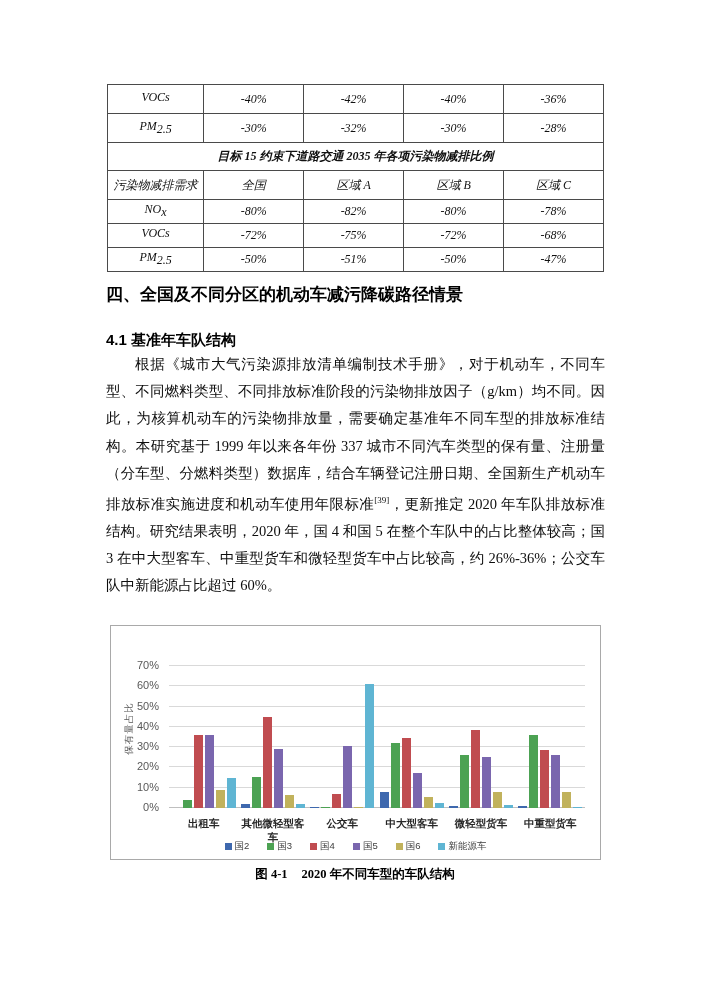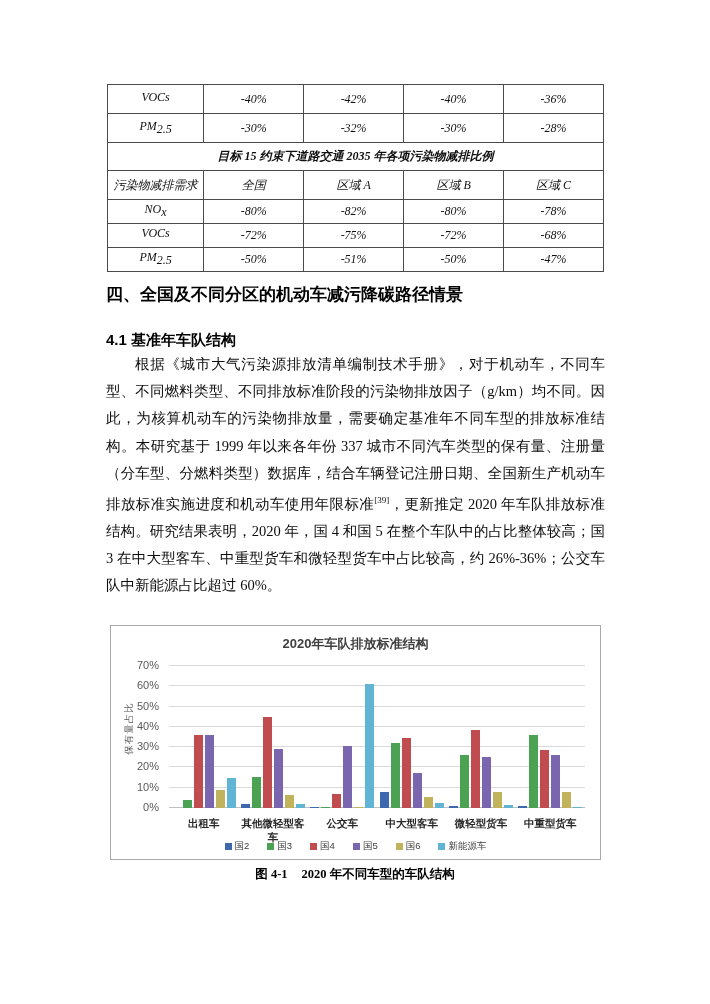--- a/index.html
+++ b/index.html
@@ -108,21 +108,20 @@
       </tr>
     </tbody>
   </table>
 
   <div class="h-section">四、全国及不同分区的机动车减污降碳路径情景</div>
   <div class="h-sub">4.1 基准年车队结构</div>
 
   <div class="body-para"><span>根据《城市大气污染源排放清单编制技术手册》，对于机动车，不同车型、不同燃料类型、不同排放标准阶段的污染物排放因子（g/km）均不同。因此，为核算机动车的污染物排放量，需要确定基准年不同车型的排放标准结构。本研究基于 1999 年以来各年份 337 城市不同汽车类型的保有量、注册量（分车型、分燃料类型）数据库，结合车辆登记注册日期、全国新生产机动车排放标准实施进度和机动车使用年限标准</span><sup>[39]</sup><span>，更新推定 2020 年车队排放标准结构。研究结果表明，2020 年，国 4 和国 5 在整个车队中的占比整体较高；国 3 在中大型客车、中重型货车和微轻型货车中占比较高，约 26%-36%；公交车队中新能源占比超过 60%。</span></div>
 
   <div class="chart-box">
-    <div class="chart-title">2020年车队排放标准结构</div>
     <div class="ylabel">保有量占比</div>
     <div class="yticks">
         <div class="ytick" style="bottom: calc(0% - 5px);">0%</div>
         <div class="ytick" style="bottom: calc(14.2857% - 5px);">10%</div>
         <div class="ytick" style="bottom: calc(28.5714% - 5px);">20%</div>
         <div class="ytick" style="bottom: calc(42.8571% - 5px);">30%</div>
         <div class="ytick" style="bottom: calc(57.1429% - 5px);">40%</div>
         <div class="ytick" style="bottom: calc(71.4286% - 5px);">50%</div>
         <div class="ytick" style="bottom: calc(85.7143% - 5px);">60%</div>
         <div class="ytick" style="bottom: calc(100% - 5px);">70%</div>

